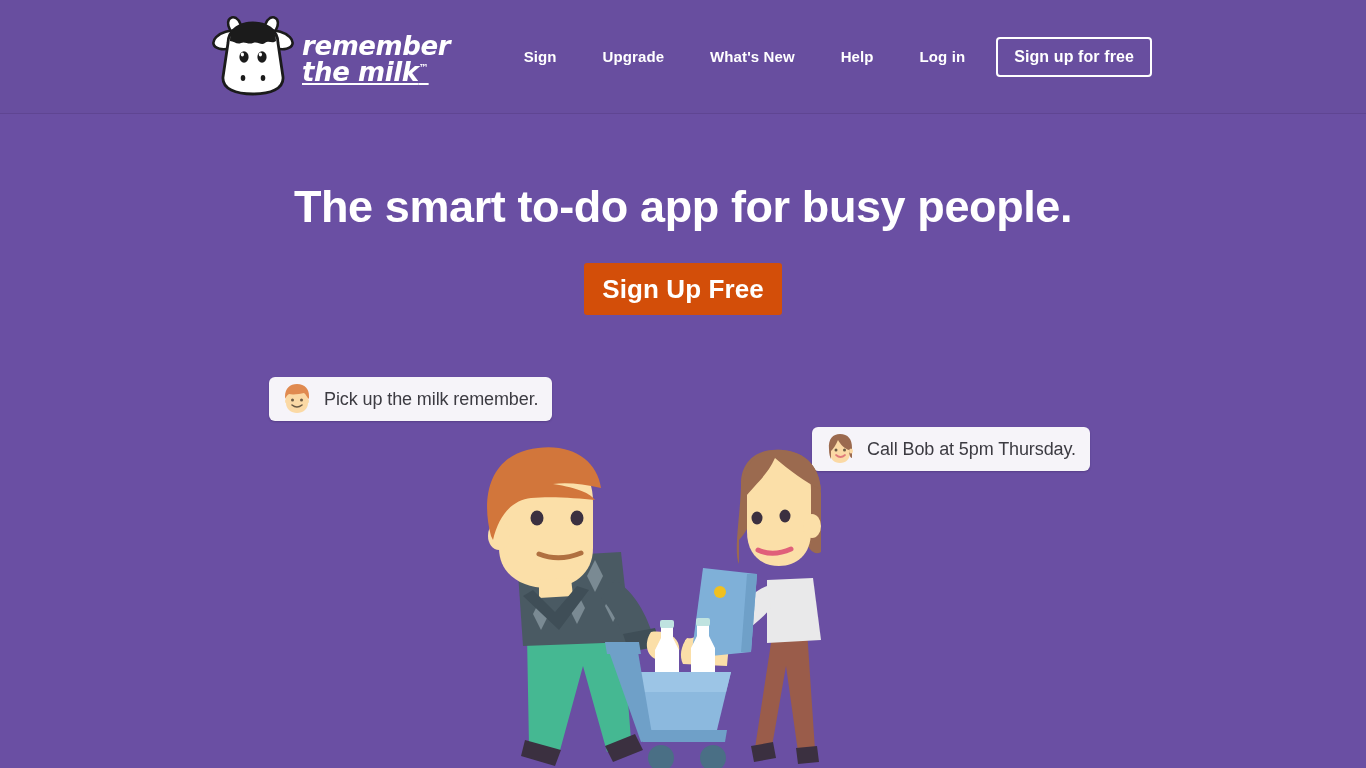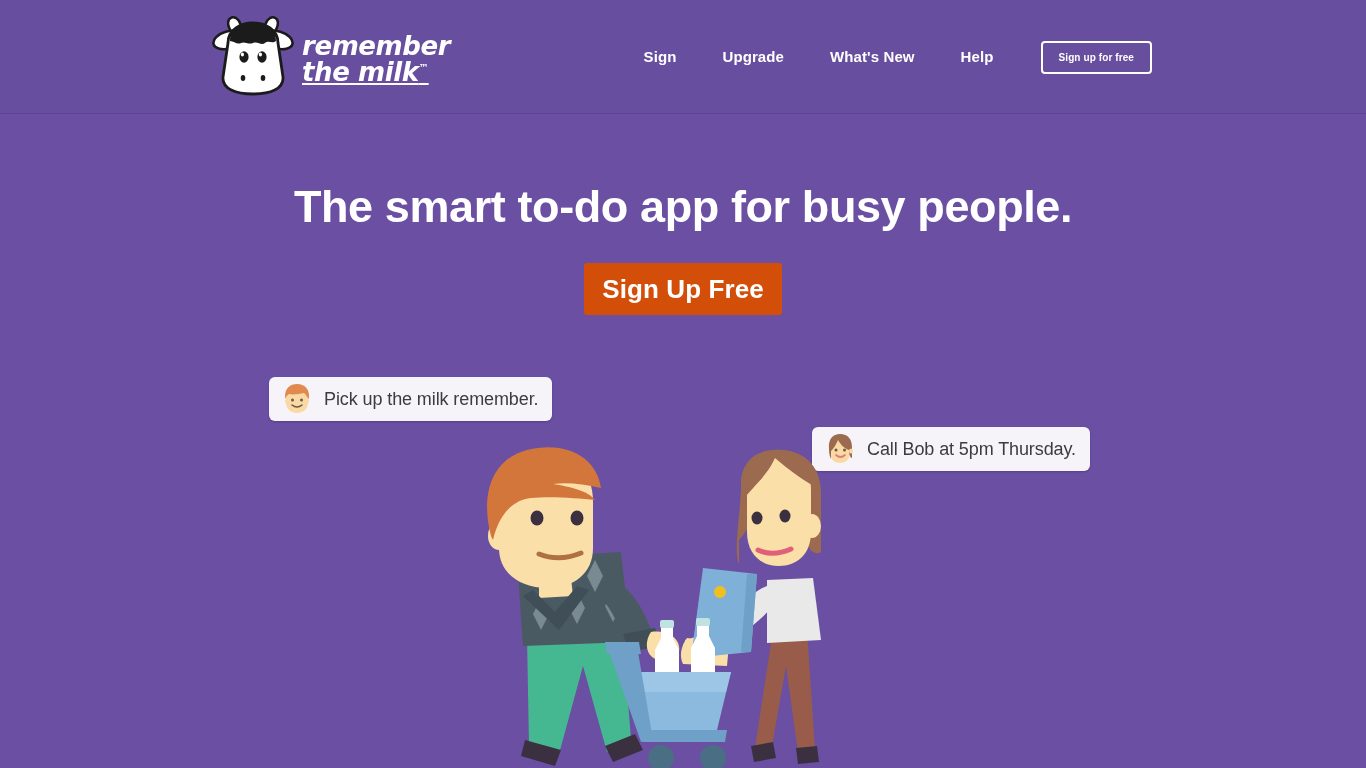--- a/index.html
+++ b/index.html
@@ -46,21 +46,21 @@
   }
   .nav a {
     color: #ffffff; text-decoration: none;
     font-size: 15px; font-weight: 700;
     padding: 0 23px; letter-spacing: 0.1px;
     white-space: nowrap; line-height: 114px;
   }
   .nav .signup-btn {
     border: 2px solid #ffffff; border-radius: 4px;
     line-height: normal; padding: 9px 16px;
-    margin-left: 24px; font-size: 10px; font-weight: 700;
+    margin-left: 8px; font-size: 16px; font-weight: 700;
   }
 
   
   .hero-title {
     position: absolute; left: 0; top: 178px; width: 1366px;
     text-align: center;
     font-size: 45px; font-weight: 700; color: #ffffff;
     letter-spacing: -0.4px; line-height: 58px;
   }
   .hero-cta {
@@ -129,20 +129,21 @@
           <span>the milk</span><span class="tm">™</span>
         </span>
       </span>
     </a>
 
     <nav class="nav">
       <a href="#">Sign</a>
       <a href="#">Upgrade</a>
       <a href="#">What's New</a>
       <a href="#">Help</a>
+      <a href="#">Log in</a>
       <a href="#" class="signup-btn">Sign up for free</a>
     </nav>
   </div>
 
   <h1 class="hero-title">The smart to-do app for busy people.</h1>
   <button class="hero-cta">Sign Up Free</button>
 
   <div class="bubble" id="bubble-left">
     <svg class="avatar" viewBox="0 0 34 34">
       <path d="M6 15 C6 7 10 3 17 3 C24 3 28 7 28 15 L28 21 C28 27 23 31 17 31 C11 31 6 27 6 21 Z" fill="#fbd9a5"></path>

